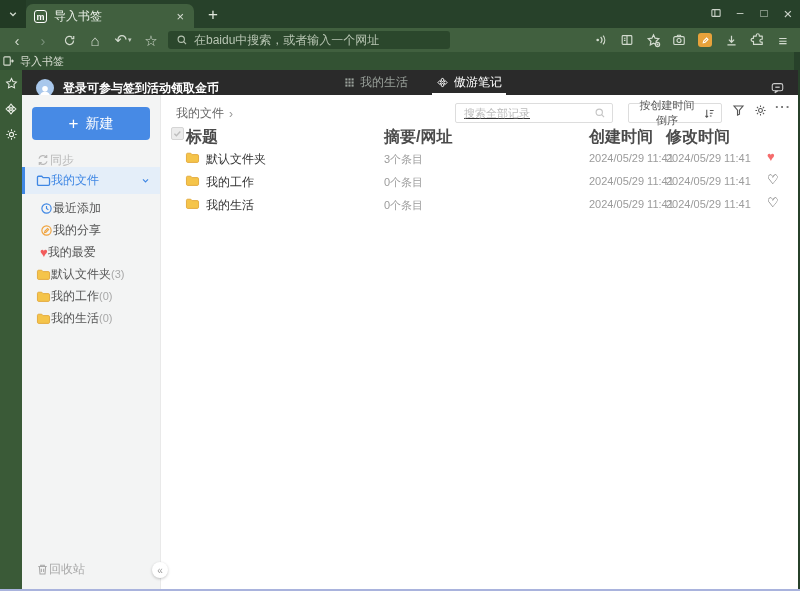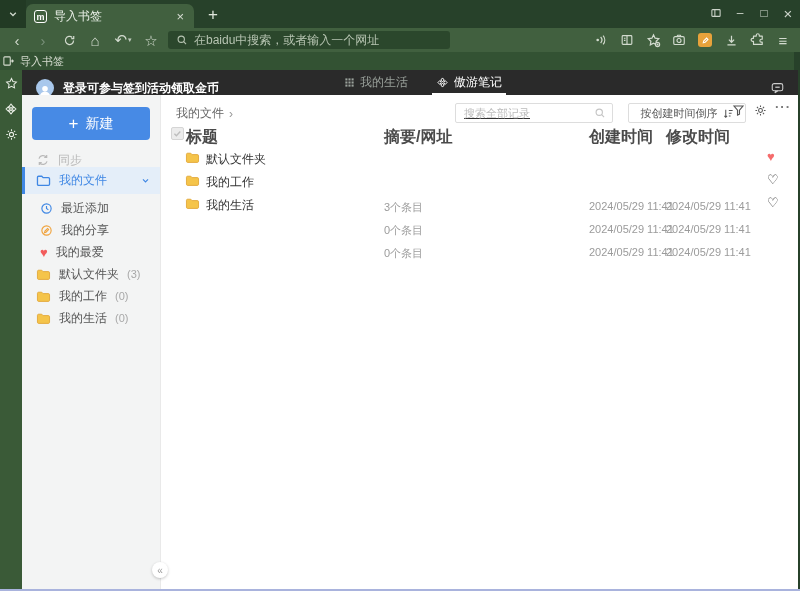--- a/index.html
+++ b/index.html
@@ -38,51 +38,51 @@
   .ntabs{position:absolute;left:322px;top:0;height:25px;display:flex;gap:28px;}
   .ntab{position:relative;display:flex;align-items:center;gap:5px;font-size:12px;color:#9aa19b;}
   .ntab.active{color:#fff;}
   .ntab.active::after{content:"";position:absolute;left:-4px;right:-4px;bottom:0;height:2px;background:#fff;}
   .bubble{margin-left:auto;margin-right:13px;color:#cfcfcf;}
   
   .app{position:absolute;top:95px;left:22px;right:2px;bottom:2px;background:#fff;display:flex;}
   .sbar{width:139px;background:#f3f4f4;position:relative;border-right:1px solid #e9e9e9;box-sizing:border-box;flex:none;}
   .newbtn{position:absolute;left:10px;top:12px;width:118px;height:33px;background:#478ae5;color:#fff;border:none;border-radius:4px;font-size:14px;display:flex;align-items:center;justify-content:center;gap:7px;cursor:pointer;}
   .plus{font-size:17px;line-height:1;}
-  .srow{position:absolute;left:0;width:100%;height:22px;display:flex;align-items:center;padding-left:14px;box-sizing:border-box;font-size:12px;color:#555;gap:8px;}
+  .srow{position:absolute;left:0;width:100%;height:22px;display:flex;align-items:center;padding-left:14px;box-sizing:border-box;font-size:12px;color:#555;}
   .srow .lbl{white-space:nowrap;}
   .sync{top:54px;color:#b9b9b9;}
   .sel{top:72px;height:27px;background:#e4eef9;color:#3f87e4;}
   .selbar{position:absolute;left:0;top:0;width:3px;height:100%;background:#3f87e4;}
   .chev-dn{margin-left:auto;margin-right:10px;}
   .sub{padding-left:18px;}
   .count{color:#a8a8a8;font-size:11px;}
   .recycle{bottom:9px;color:#a8a8a8;}
   .collapse{position:absolute;right:-8px;bottom:11px;width:16px;height:16px;border-radius:50%;background:#fff;box-shadow:0 1px 3px rgba(0,0,0,.22);color:#9a9a9a;font-size:10px;display:flex;align-items:center;justify-content:center;z-index:3;}
   
   .main{flex:1;position:relative;background:#fff;}
   .crumb{position:absolute;left:15px;top:10px;font-size:12px;color:#666;display:flex;align-items:center;gap:5px;}
   .crumb .arr{color:#999;font-size:12px;}
   .searchbox{position:absolute;left:294px;top:8px;width:158px;height:20px;border:1px solid #ddd;border-radius:2px;display:flex;align-items:center;padding:0 6px;box-sizing:border-box;background:#fff;}
   .searchbox input{border:none;outline:none;flex:1;font-size:11px;color:#333;font-family:inherit;background:transparent;min-width:0;text-decoration:underline;}
   .searchbox input::placeholder{color:#bbb;}
-  .sortbtn{position:absolute;left:467px;top:8px;width:118px;height:20px;border:1px solid #ddd;border-radius:2px;background:#fff;font-size:11px;color:#555;display:flex;align-items:center;justify-content:center;gap:5px;box-sizing:border-box;cursor:pointer;font-family:inherit;}
+  .sortbtn{position:absolute;left:467px;top:8px;width:94px;height:20px;border:1px solid #ddd;border-radius:2px;background:#fff;font-size:11px;color:#555;display:flex;align-items:center;justify-content:center;gap:5px;box-sizing:border-box;cursor:pointer;font-family:inherit;}
   .tool{position:absolute;top:9px;color:#555;}
   .t-funnel{left:571px;}
   .t-gear{left:593px;}
   .t-more{left:614px;top:4px;font-size:13px;font-weight:bold;color:#777;letter-spacing:1px;}
   .thead{position:absolute;top:30px;left:0;right:0;height:20px;font-size:16px;color:#4a4a4a;font-weight:bold;}
   .cbox{position:absolute;left:10px;top:2px;width:13px;height:13px;background:#ececec;border:1px solid #d5d5d5;border-radius:2px;box-sizing:border-box;display:flex;align-items:center;justify-content:center;}
   .col{position:absolute;top:2px;white-space:nowrap;}
   .c-title{left:25px;} .c-sum{left:223px;} .c-cre{left:428px;} .c-mod{left:505px;}
   .row{position:absolute;left:0;right:0;height:23px;font-size:12px;color:#333;}
   .r0{top:52px;} .r1{top:75px;} .r2{top:98px;}
   .row .ficon{position:absolute;left:24px;top:4px;}
   .row .title{position:absolute;left:45px;top:4px;white-space:nowrap;}
-  .row .dim{color:#9b9b9b;font-size:11px;top:5px;margin-top:48px;}
+  .row .dim{color:#9b9b9b;font-size:11px;top:5px;}
   .heart{position:absolute;left:606px;top:3px;font-size:13px;line-height:1;color:#3c3c3c;cursor:pointer;}
   .heart.filled{color:#f56c6c;}
   .bborder{position:absolute;left:0;right:0;bottom:0;height:2px;background:#a9b3dd;}
 </style>
 </head>
 <body>
 
 <div class="win">
 
   <div class="titlebar">
@@ -358,20 +358,29 @@
       <div class="srow" style="top:212px">
         <span>
           <svg width="15" height="13" viewBox="0 0 16 14">
               <path d="M1.5 3.6c0-.7.5-1.2 1.2-1.2h3.4l1.5 1.5h5.7c.7 0 1.2.5 1.2 1.2v6c0 .7-.5 1.2-1.2 1.2H2.7c-.7 0-1.2-.5-1.2-1.2Z" fill="#f5c44a" stroke="#e2a93c" stroke-width="1"></path>
             </svg>
         </span>
         <span class="lbl">我的生活</span>
         <span class="count">(0)</span>
       </div>
 
+      <div class="srow recycle">
+        <span>
+          <svg width="13" height="13" viewBox="0 0 16 16" fill="none" stroke="currentColor" stroke-width="1.3">
+              <path d="M2.8 4.3h10.4M5.8 4.3V2.8h4.4v1.5M4.2 4.3l.7 9.2h6.2l.7-9.2"></path>
+              <path d="M6.6 7v4M9.4 7v4"></path>
+            </svg>
+        </span>
+        <span class="lbl">回收站</span>
+      </div>
 
       <div class="collapse">«</div>
     </div>
 
     <div class="main">
       <div class="crumb">
         <span>我的文件</span>
         <span class="arr">›</span>
       </div>
 

